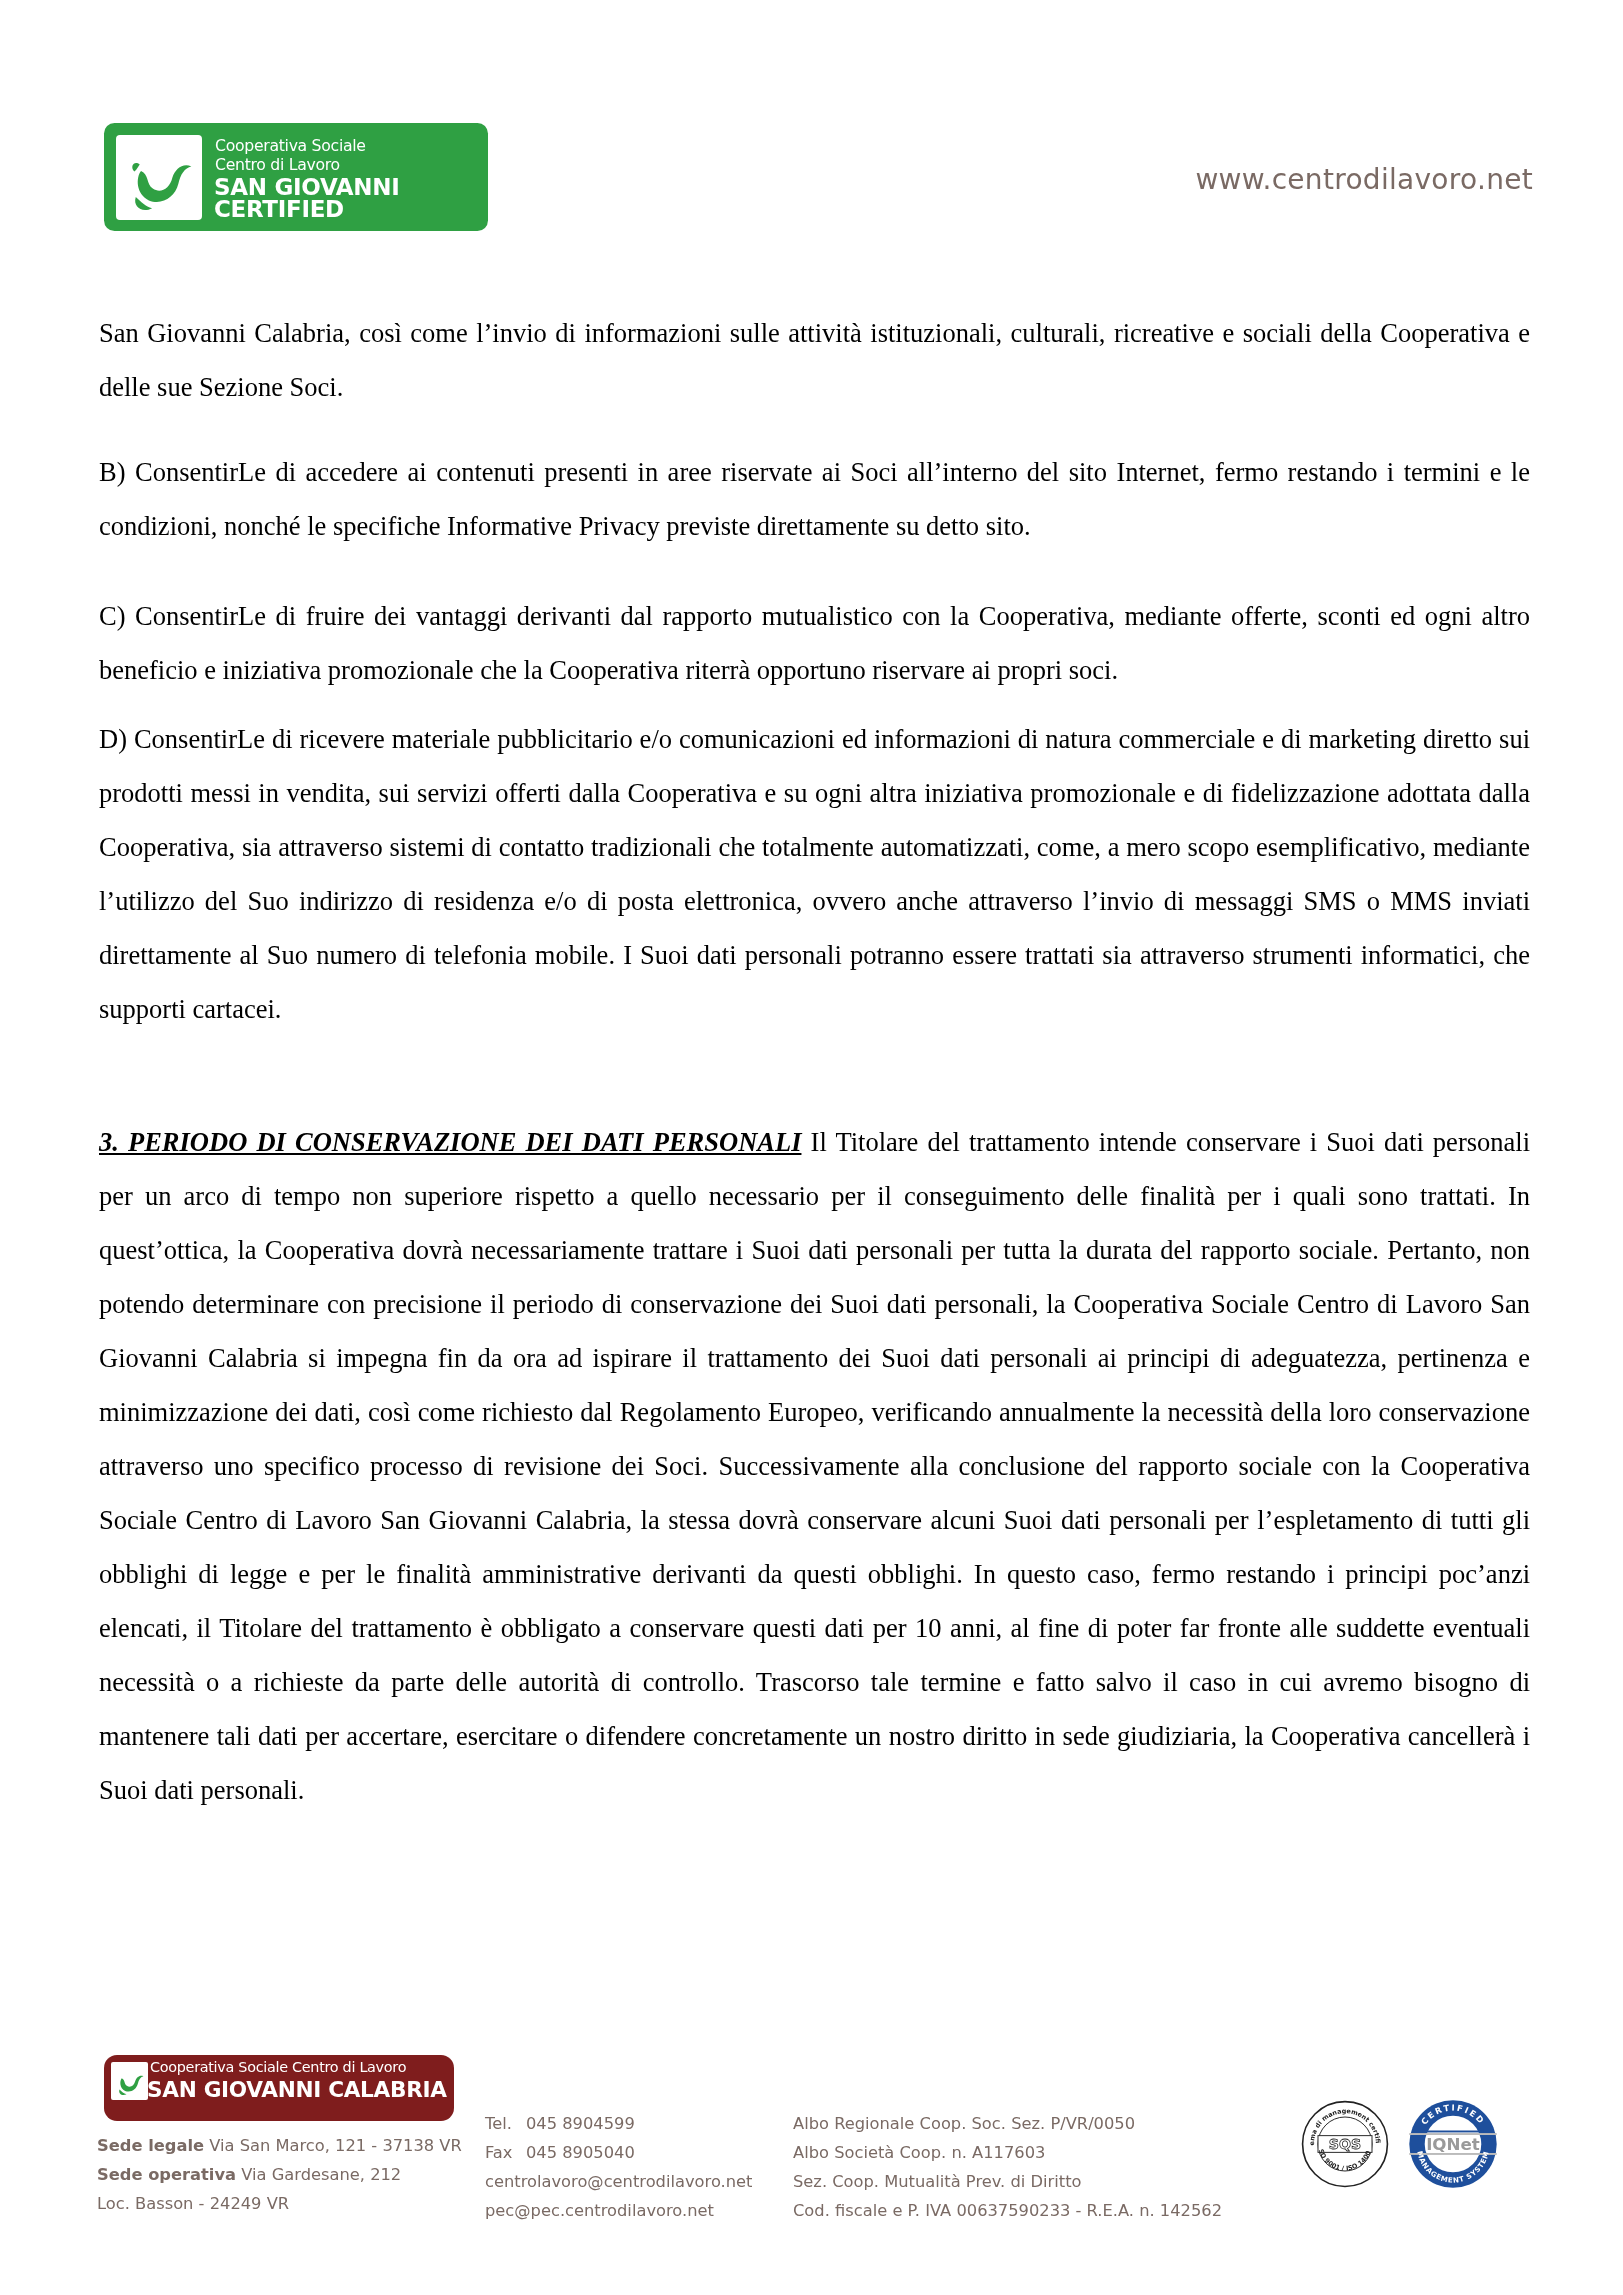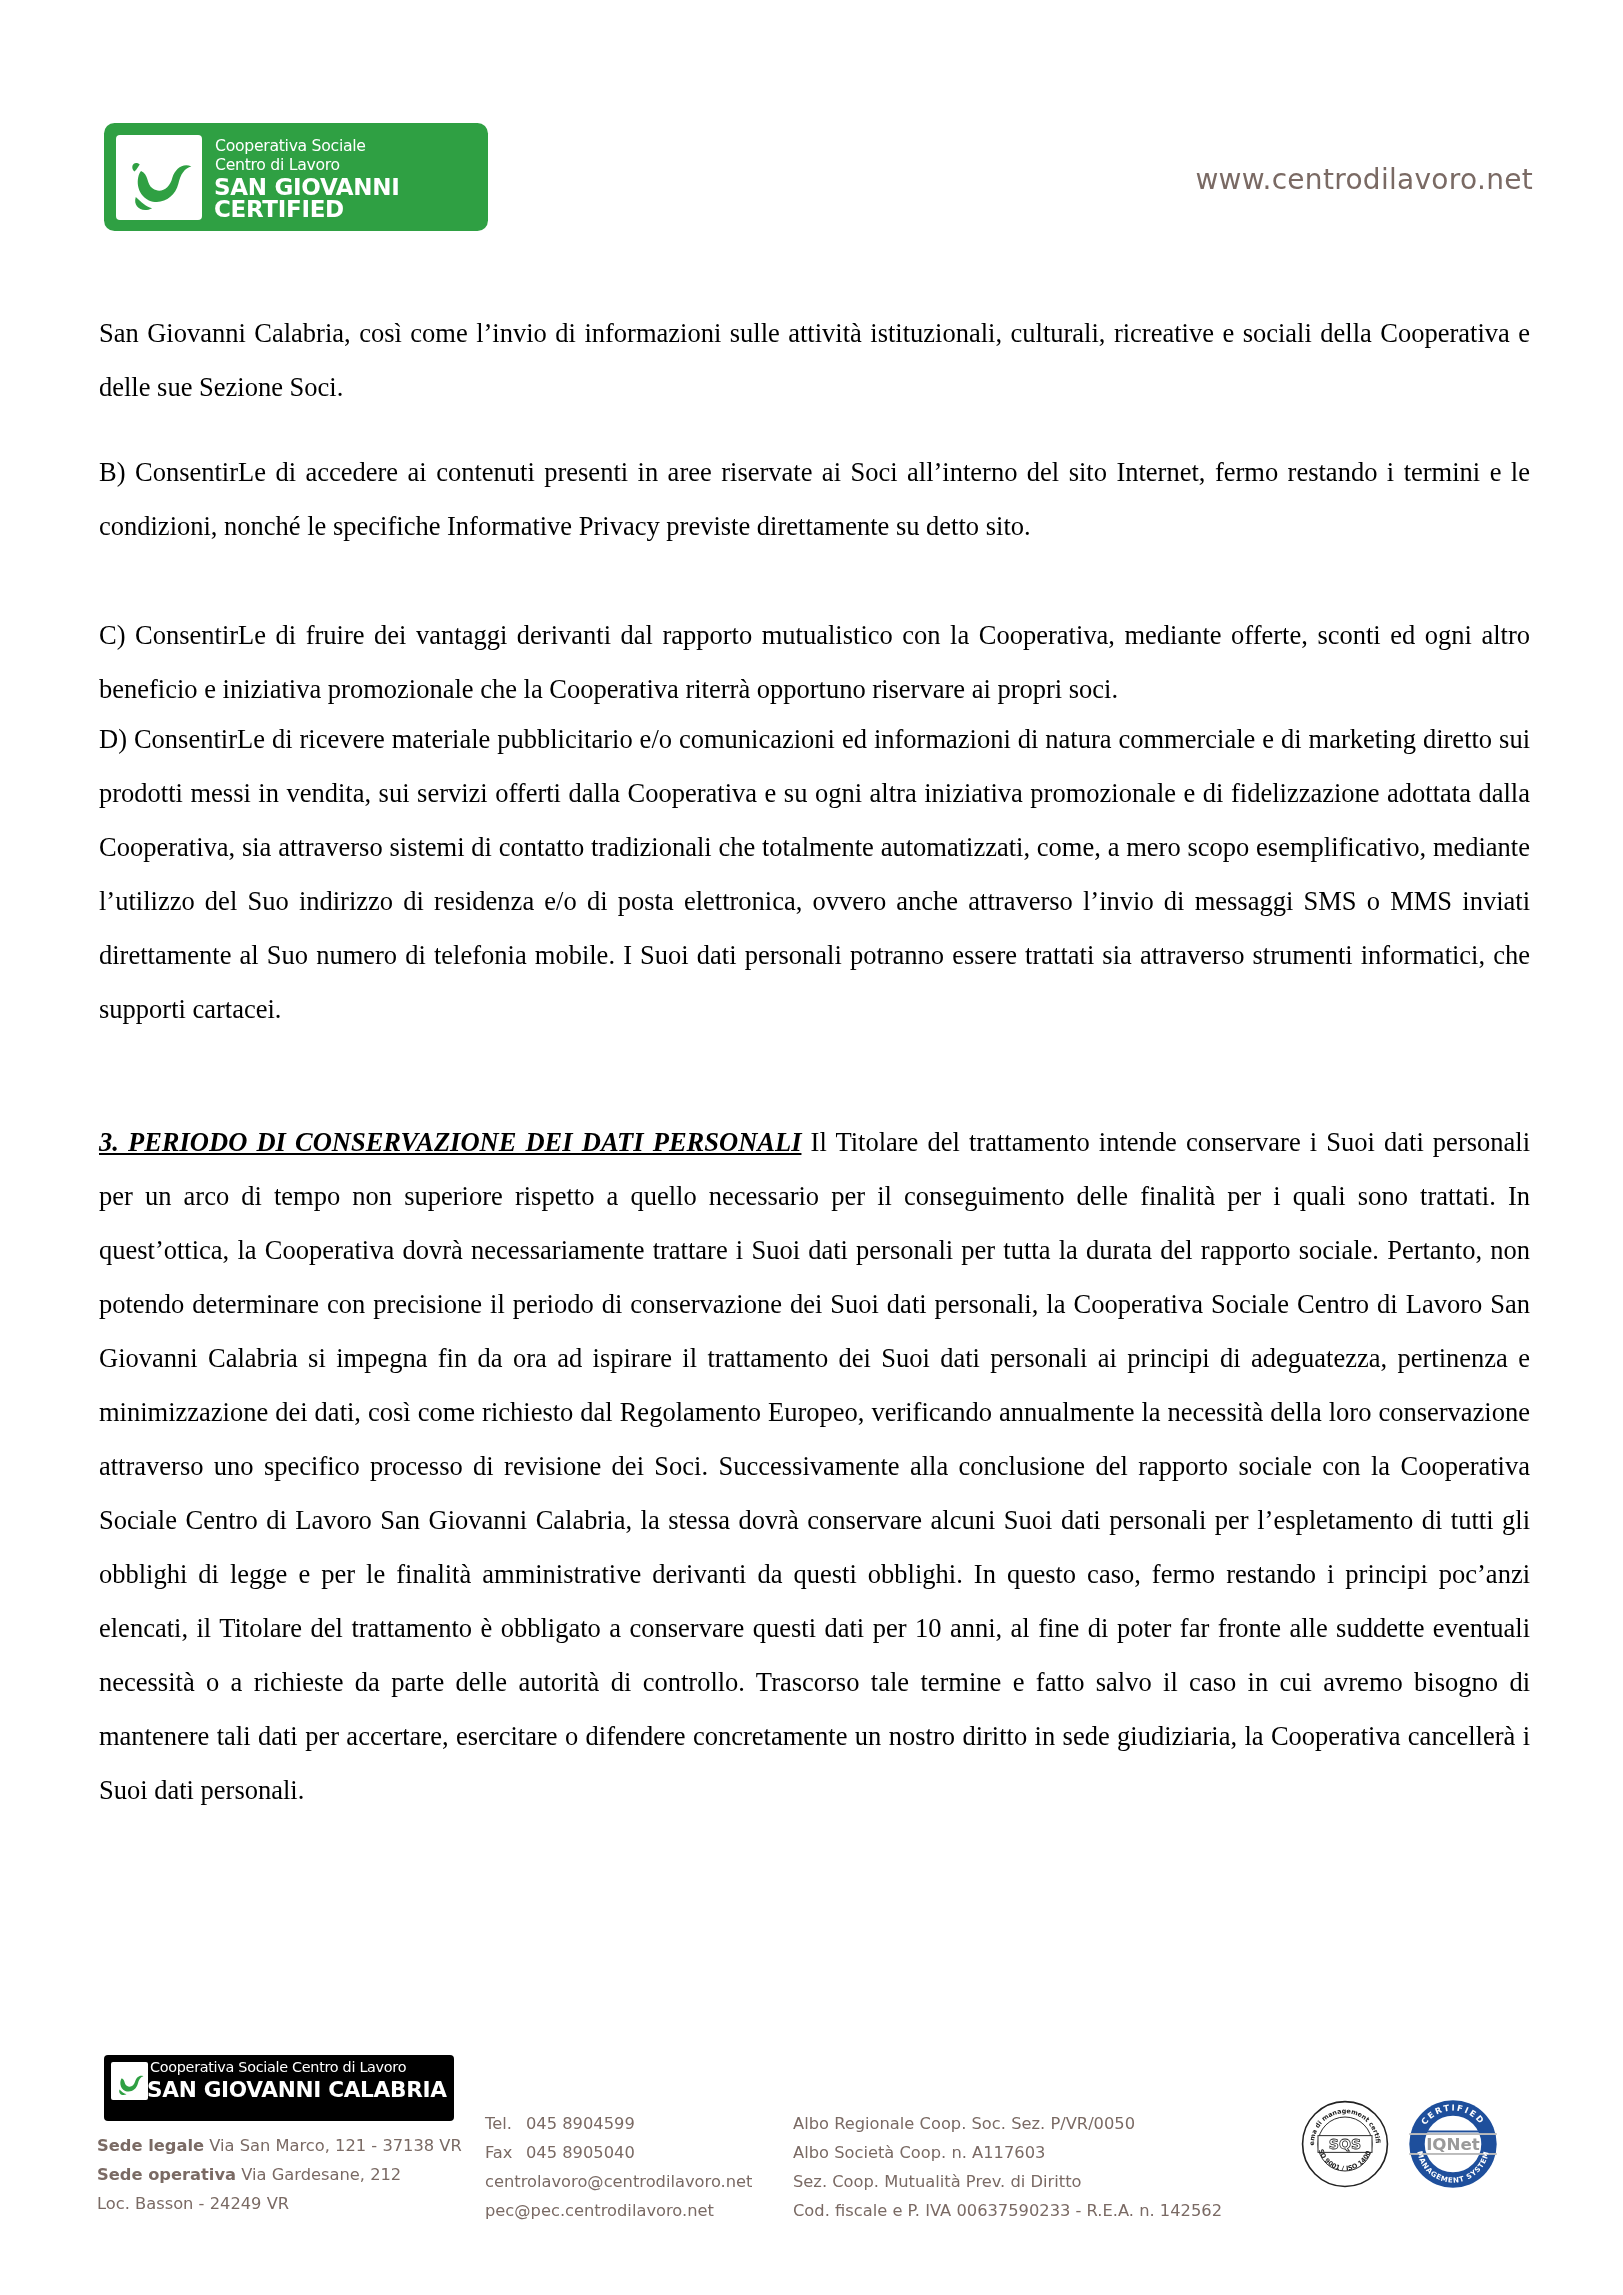--- a/index.html
+++ b/index.html
@@ -36,28 +36,28 @@
   }
 
   .body-text {
     position: absolute; left: 99px; width: 1431px;
     font-family: "Liberation Serif", serif; font-size: 26.5px; line-height: 54px;
     color: #000000; text-align: justify;
   }
   .body-text p { margin: 0; }
   .p-first { top: 306px; }
   .p-b { top: 445px; }
-  .p-c { top: 608px; }
+  .p-c { top: 589px; }
   .p-d { top: 712px; }
   .p-3 { top: 1115px; }
   .heading-inline { font-weight: bold; font-style: italic; text-decoration: underline; }
 
   .footer-logo {
     position: absolute; left: 104px; top: 2055px; width: 350px; height: 66px;
-    background: #000000; border-radius: 4px;
+    background: #7f1d1d; border-radius: 13px;
   }
   .footer-logo .fmark {
     position: absolute; left: 6.5px; top: 6.5px; width: 37px; height: 38px; background: #ffffff;
     border-radius: 2px;
   }
   .footer-logo .fmark svg { width: 37px; height: 38px; }
   .footer-logo .f1 {
     position: absolute; left: 46px; top: 3.9px; color: #fff;
     font-family: "DejaVu Sans", sans-serif; font-size: 14.4px; letter-spacing: -0.3px;
   }

